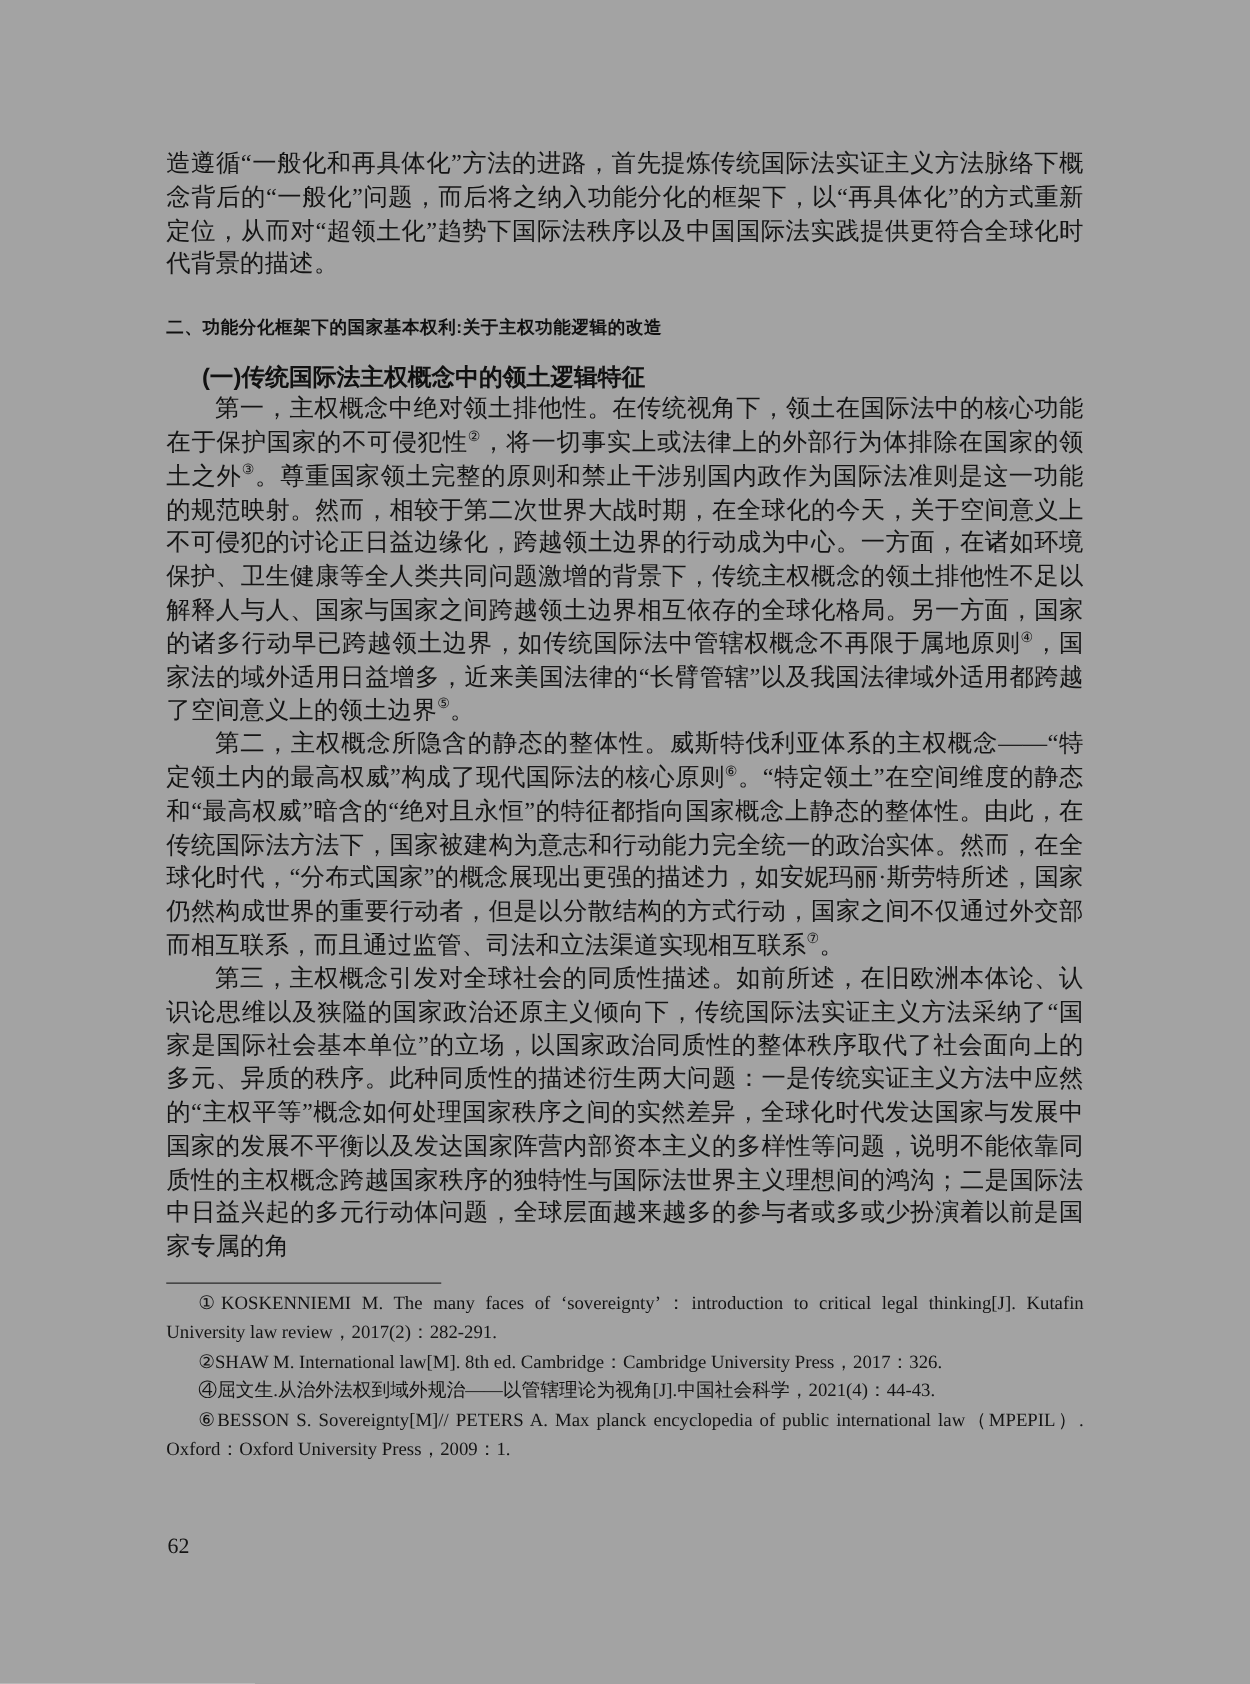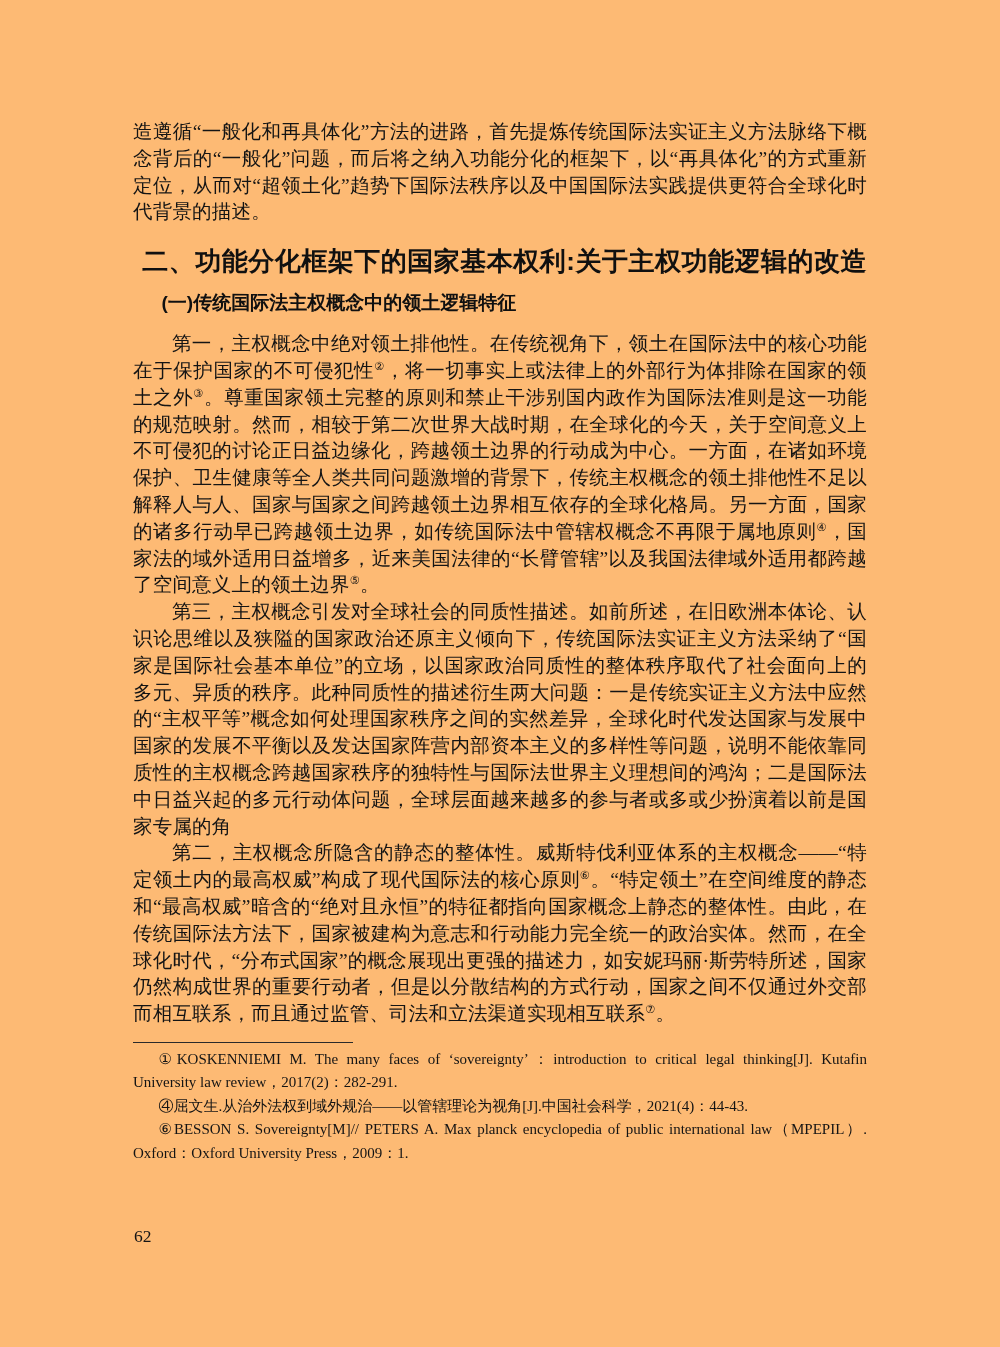--- a/index.html
+++ b/index.html
@@ -7,21 +7,21 @@
   body {
     width: 1000px; height: 1347px;
     font-family: "Liberation Serif", "DejaVu Serif", serif;
     color: #141414;
     position: relative;
     overflow: hidden;
   }
   .page {
     position: absolute; left: 0; top: 0;
     width: 1000px; height: 1347px;
-    background: #fdba74;
+    background: #a3a3a3;
   }
   .content {
     position: absolute;
     left: 133px; top: 119px;
     width: 734px;
   }
   p.body {
     font-size: 19.5px;
     line-height: 26.8px;
     text-align: justify;
@@ -30,34 +30,34 @@
   }
   p.indent { text-indent: 2em; }
   sup {
     font-size: 0.58em;
     vertical-align: super;
     line-height: 0;
   }
   h2.sec {
     font-family: "Liberation Sans", "DejaVu Sans", sans-serif;
     font-weight: bold;
-    font-size: 26px;
+    font-size: 14px;
     line-height: 27px;
-    text-align: right;
+    text-align: left;
     margin-top: 22px;
     letter-spacing: 0.5px;
     color: #101010;
   }
   h3.subsec {
     font-family: "Liberation Sans", "DejaVu Sans", sans-serif;
     font-weight: bold;
     font-size: 19px;
     line-height: 25px;
     margin-top: 15px;
-    margin-bottom: 16px;
+    margin-bottom: 0;
     text-indent: 1.5em;
     color: #101010;
   }
   #paragraphs { margin-top: 0; }
   .footnotes { margin-top: 14px; }
   .fnrule {
     width: 220px; height: 1px;
     background: #2a2a2a;
     margin-bottom: 5px;
   }
@@ -83,28 +83,29 @@
   <div class="content">
 
     <p class="body">造遵循“一般化和再具体化”方法的进路，首先提炼传统国际法实证主义方法脉络下概念背后的“一般化”问题，而后将之纳入功能分化的框架下，以“再具体化”的方式重新定位，从而对“超领土化”趋势下国际法秩序以及中国国际法实践提供更符合全球化时代背景的描述。</p>
 
     <h2 class="sec">二、功能分化框架下的国家基本权利:关于主权功能逻辑的改造</h2>
 
     <h3 class="subsec">(一)传统国际法主权概念中的领土逻辑特征</h3>
 
     <div id="paragraphs">
         <p class="body indent">第一，主权概念中绝对领土排他性。在传统视角下，领土在国际法中的核心功能在于保护国家的不可侵犯性<sup>②</sup>，将一切事实上或法律上的外部行为体排除在国家的领土之外<sup>③</sup>。尊重国家领土完整的原则和禁止干涉别国内政作为国际法准则是这一功能的规范映射。然而，相较于第二次世界大战时期，在全球化的今天，关于空间意义上不可侵犯的讨论正日益边缘化，跨越领土边界的行动成为中心。一方面，在诸如环境保护、卫生健康等全人类共同问题激增的背景下，传统主权概念的领土排他性不足以解释人与人、国家与国家之间跨越领土边界相互依存的全球化格局。另一方面，国家的诸多行动早已跨越领土边界，如传统国际法中管辖权概念不再限于属地原则<sup>④</sup>，国家法的域外适用日益增多，近来美国法律的“长臂管辖”以及我国法律域外适用都跨越了空间意义上的领土边界<sup>⑤</sup>。</p>
+        <p class="body indent">第二，主权概念所隐含的静态的整体性。威斯特伐利亚体系的主权概念——“特定领土内的最高权威”构成了现代国际法的核心原则<sup>⑥</sup>。“特定领土”在空间维度的静态和“最高权威”暗含的“绝对且永恒”的特征都指向国家概念上静态的整体性。由此，在传统国际法方法下，国家被建构为意志和行动能力完全统一的政治实体。然而，在全球化时代，“分布式国家”的概念展现出更强的描述力，如安妮玛丽·斯劳特所述，国家仍然构成世界的重要行动者，但是以分散结构的方式行动，国家之间不仅通过外交部而相互联系，而且通过监管、司法和立法渠道实现相互联系<sup>⑦</sup>。</p>
         <p class="body indent">第三，主权概念引发对全球社会的同质性描述。如前所述，在旧欧洲本体论、认识论思维以及狭隘的国家政治还原主义倾向下，传统国际法实证主义方法采纳了“国家是国际社会基本单位”的立场，以国家政治同质性的整体秩序取代了社会面向上的多元、异质的秩序。此种同质性的描述衍生两大问题：一是传统实证主义方法中应然的“主权平等”概念如何处理国家秩序之间的实然差异，全球化时代发达国家与发展中国家的发展不平衡以及发达国家阵营内部资本主义的多样性等问题，说明不能依靠同质性的主权概念跨越国家秩序的独特性与国际法世界主义理想间的鸿沟；二是国际法中日益兴起的多元行动体问题，全球层面越来越多的参与者或多或少扮演着以前是国家专属的角</p>
-        <p class="body indent">第二，主权概念所隐含的静态的整体性。威斯特伐利亚体系的主权概念——“特定领土内的最高权威”构成了现代国际法的核心原则<sup>⑥</sup>。“特定领土”在空间维度的静态和“最高权威”暗含的“绝对且永恒”的特征都指向国家概念上静态的整体性。由此，在传统国际法方法下，国家被建构为意志和行动能力完全统一的政治实体。然而，在全球化时代，“分布式国家”的概念展现出更强的描述力，如安妮玛丽·斯劳特所述，国家仍然构成世界的重要行动者，但是以分散结构的方式行动，国家之间不仅通过外交部而相互联系，而且通过监管、司法和立法渠道实现相互联系<sup>⑦</sup>。</p>
       </div>
 
     <div class="footnotes">
       <div class="fnrule"></div>
       <div id="fnlist">
           <p class="fn">①KOSKENNIEMI M. The many faces of ‘sovereignty’：introduction to critical legal thinking[J]. Kutafin University law review，2017(2)：282-291.</p>
+          <p class="fn">②SHAW M. International law[M]. 8th ed. Cambridge：Cambridge University Press，2017：326.</p>
           <p class="fn">④屈文生.从治外法权到域外规治——以管辖理论为视角[J].中国社会科学，2021(4)：44-43.</p>
           <p class="fn">⑥BESSON S. Sovereignty[M]// PETERS A. Max planck encyclopedia of public international law（MPEPIL）. Oxford：Oxford University Press，2009：1.</p>
         </div>
     </div>
 
   </div>
 
   <div class="pageno">62</div>
 </div>
 

